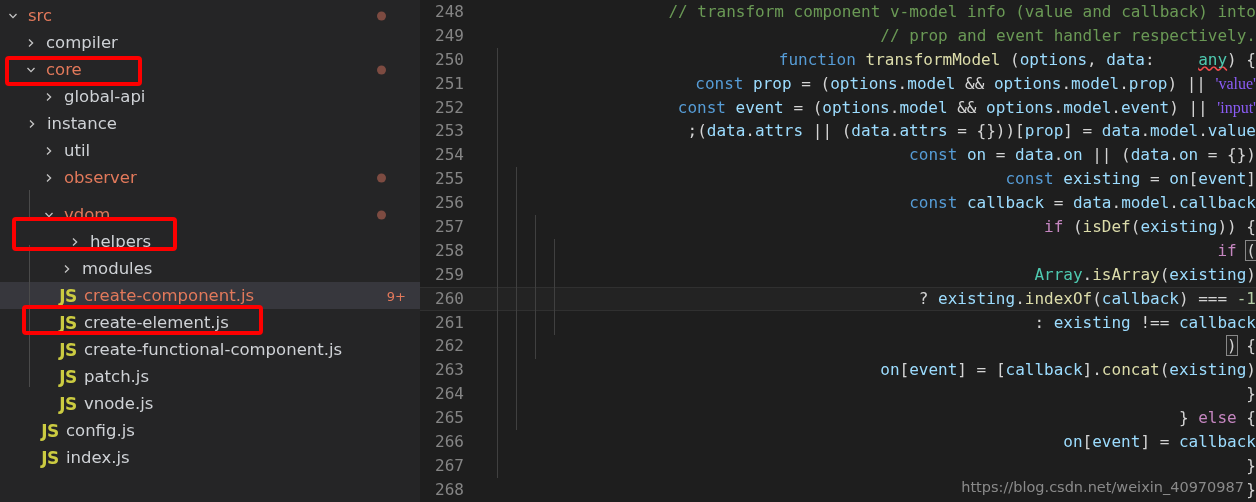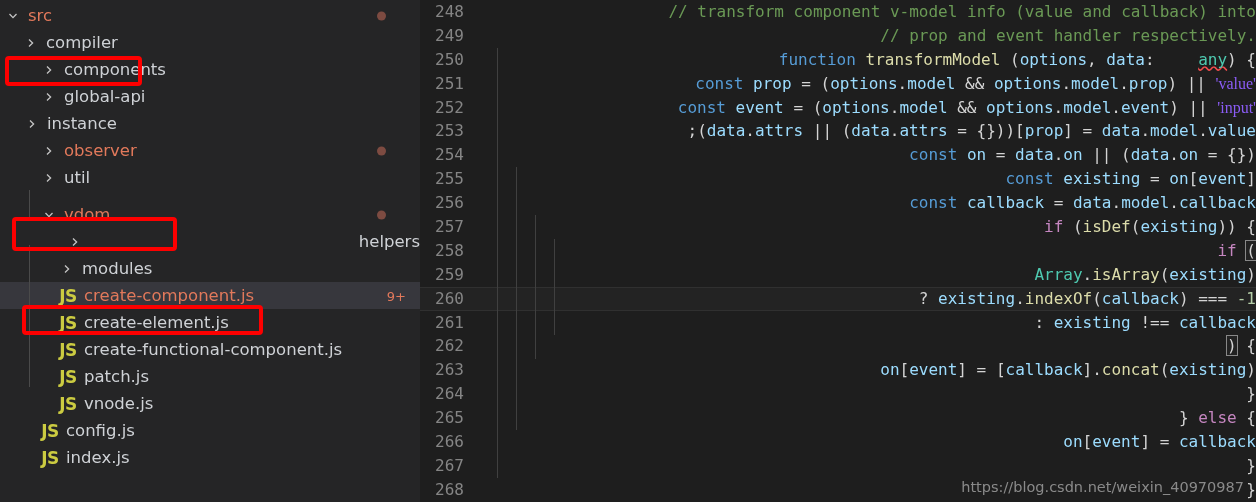--- a/index.html
+++ b/index.html
@@ -184,71 +184,72 @@
           <span class="dot"></span>
         </div>
         <div class="tree-row" style="padding-left: 22px;">
           <span class="chev">
             <svg width="10" height="10" viewBox="0 0 10 10">
               <path d="M3 1.5 L6.6 5 L3 8.5" fill="none" stroke="#c5c5c5" stroke-width="1.3"></path>
             </svg>
           </span>
           <span class="label plain">compiler</span>
         </div>
-        <div class="tree-row" style="padding-left: 40px;">
-          <span class="chev">
-            <svg width="10" height="10" viewBox="0 0 10 10">
-              <path d="M3 1.5 L6.6 5 L3 8.5" fill="none" stroke="#c5c5c5" stroke-width="1.3"></path>
-            </svg>
-          </span>
-          <span class="label plain">components</span>
+        <div class="tree-row" style="padding-left: 22px;">
+          <span class="chev">
+            <svg width="10" height="10" viewBox="0 0 10 10">
+              <path d="M1.5 3 L5 6.6 L8.5 3" fill="none" stroke="#c5c5c5" stroke-width="1.3"></path>
+            </svg>
+          </span>
+          <span class="label mod">core</span>
+          <span class="dot"></span>
         </div>
         <div class="tree-row" style="padding-left: 40px;">
           <span class="chev">
             <svg width="10" height="10" viewBox="0 0 10 10">
               <path d="M3 1.5 L6.6 5 L3 8.5" fill="none" stroke="#c5c5c5" stroke-width="1.3"></path>
             </svg>
           </span>
           <span class="label plain">global-api</span>
         </div>
         <div class="tree-row" style="padding-left: 23px;">
           <span class="chev">
             <svg width="10" height="10" viewBox="0 0 10 10">
               <path d="M3 1.5 L6.6 5 L3 8.5" fill="none" stroke="#c5c5c5" stroke-width="1.3"></path>
             </svg>
           </span>
           <span class="label plain">instance</span>
+        </div>
+        <div class="tree-row" style="padding-left: 40px;">
+          <span class="chev">
+            <svg width="10" height="10" viewBox="0 0 10 10">
+              <path d="M3 1.5 L6.6 5 L3 8.5" fill="none" stroke="#c5c5c5" stroke-width="1.3"></path>
+            </svg>
+          </span>
+          <span class="label plain">util</span>
         </div>
         <div class="tree-row" style="padding-left: 40px;">
           <span class="chev">
             <svg width="10" height="10" viewBox="0 0 10 10">
               <path d="M3 1.5 L6.6 5 L3 8.5" fill="none" stroke="#c5c5c5" stroke-width="1.3"></path>
             </svg>
           </span>
           <span class="label mod">observer</span>
           <span class="dot"></span>
         </div>
-        <div class="tree-row" style="padding-left: 40px;">
-          <span class="chev">
-            <svg width="10" height="10" viewBox="0 0 10 10">
-              <path d="M3 1.5 L6.6 5 L3 8.5" fill="none" stroke="#c5c5c5" stroke-width="1.3"></path>
-            </svg>
-          </span>
-          <span class="label plain">util</span>
-        </div>
         <div class="tree-row" style="padding-left: 40px; margin-top: 10px;">
           <span class="chev">
             <svg width="10" height="10" viewBox="0 0 10 10">
               <path d="M1.5 3 L5 6.6 L8.5 3" fill="none" stroke="#c5c5c5" stroke-width="1.3"></path>
             </svg>
           </span>
           <span class="label mod">vdom</span>
           <span class="dot"></span>
         </div>
-        <div class="tree-row" style="padding-left: 66px; justify-content: space-between;">
+        <div class="tree-row" style="padding-left: 66px;">
           <span class="chev">
             <svg width="10" height="10" viewBox="0 0 10 10">
               <path d="M3 1.5 L6.6 5 L3 8.5" fill="none" stroke="#c5c5c5" stroke-width="1.3"></path>
             </svg>
           </span>
           <span class="label plain">helpers</span>
         </div>
         <div class="tree-row" style="padding-left: 58px;">
           <span class="chev">
             <svg width="10" height="10" viewBox="0 0 10 10">

